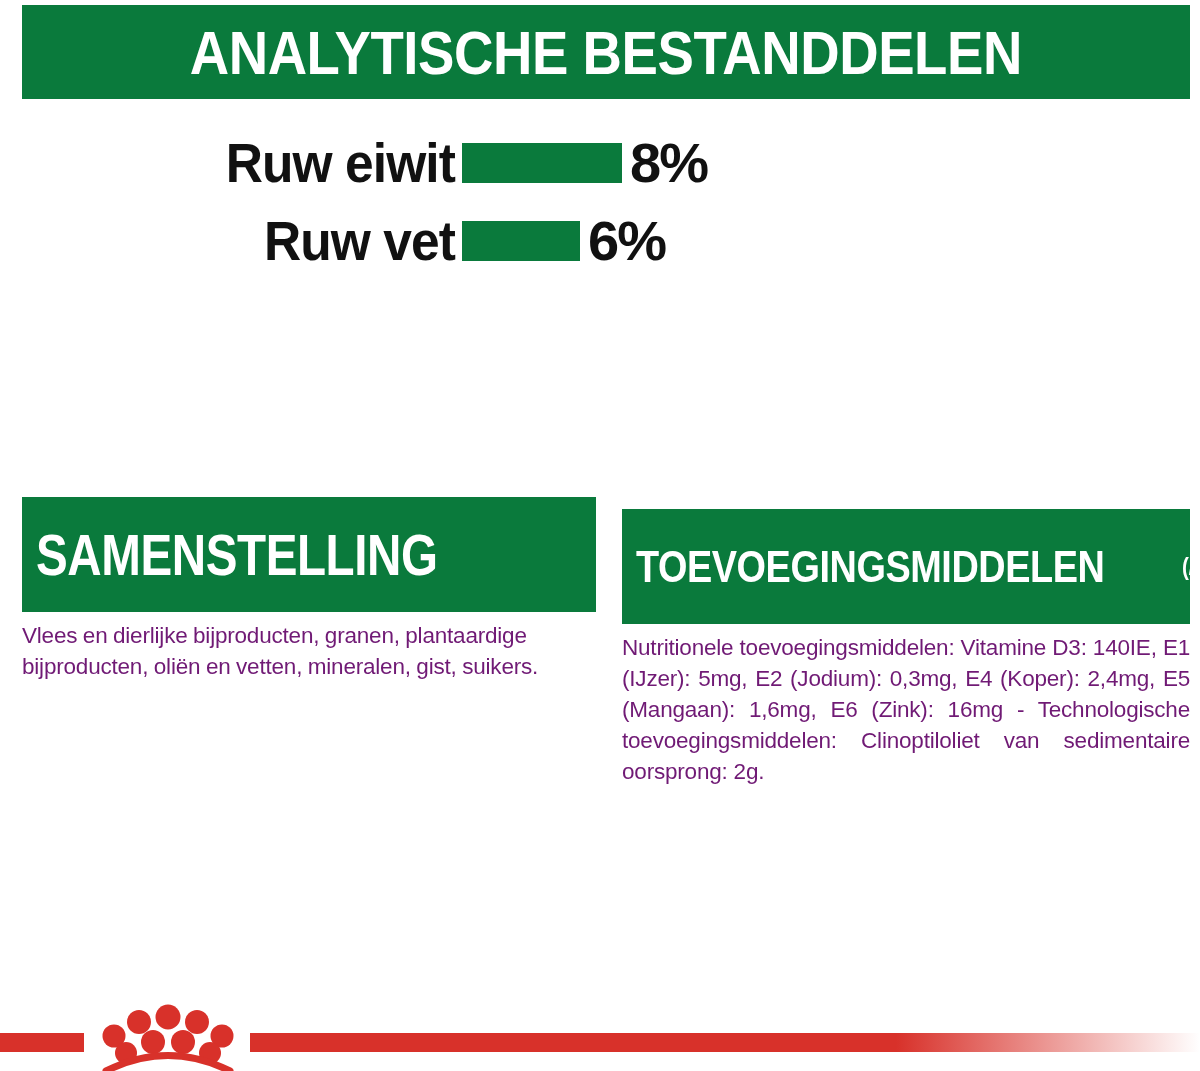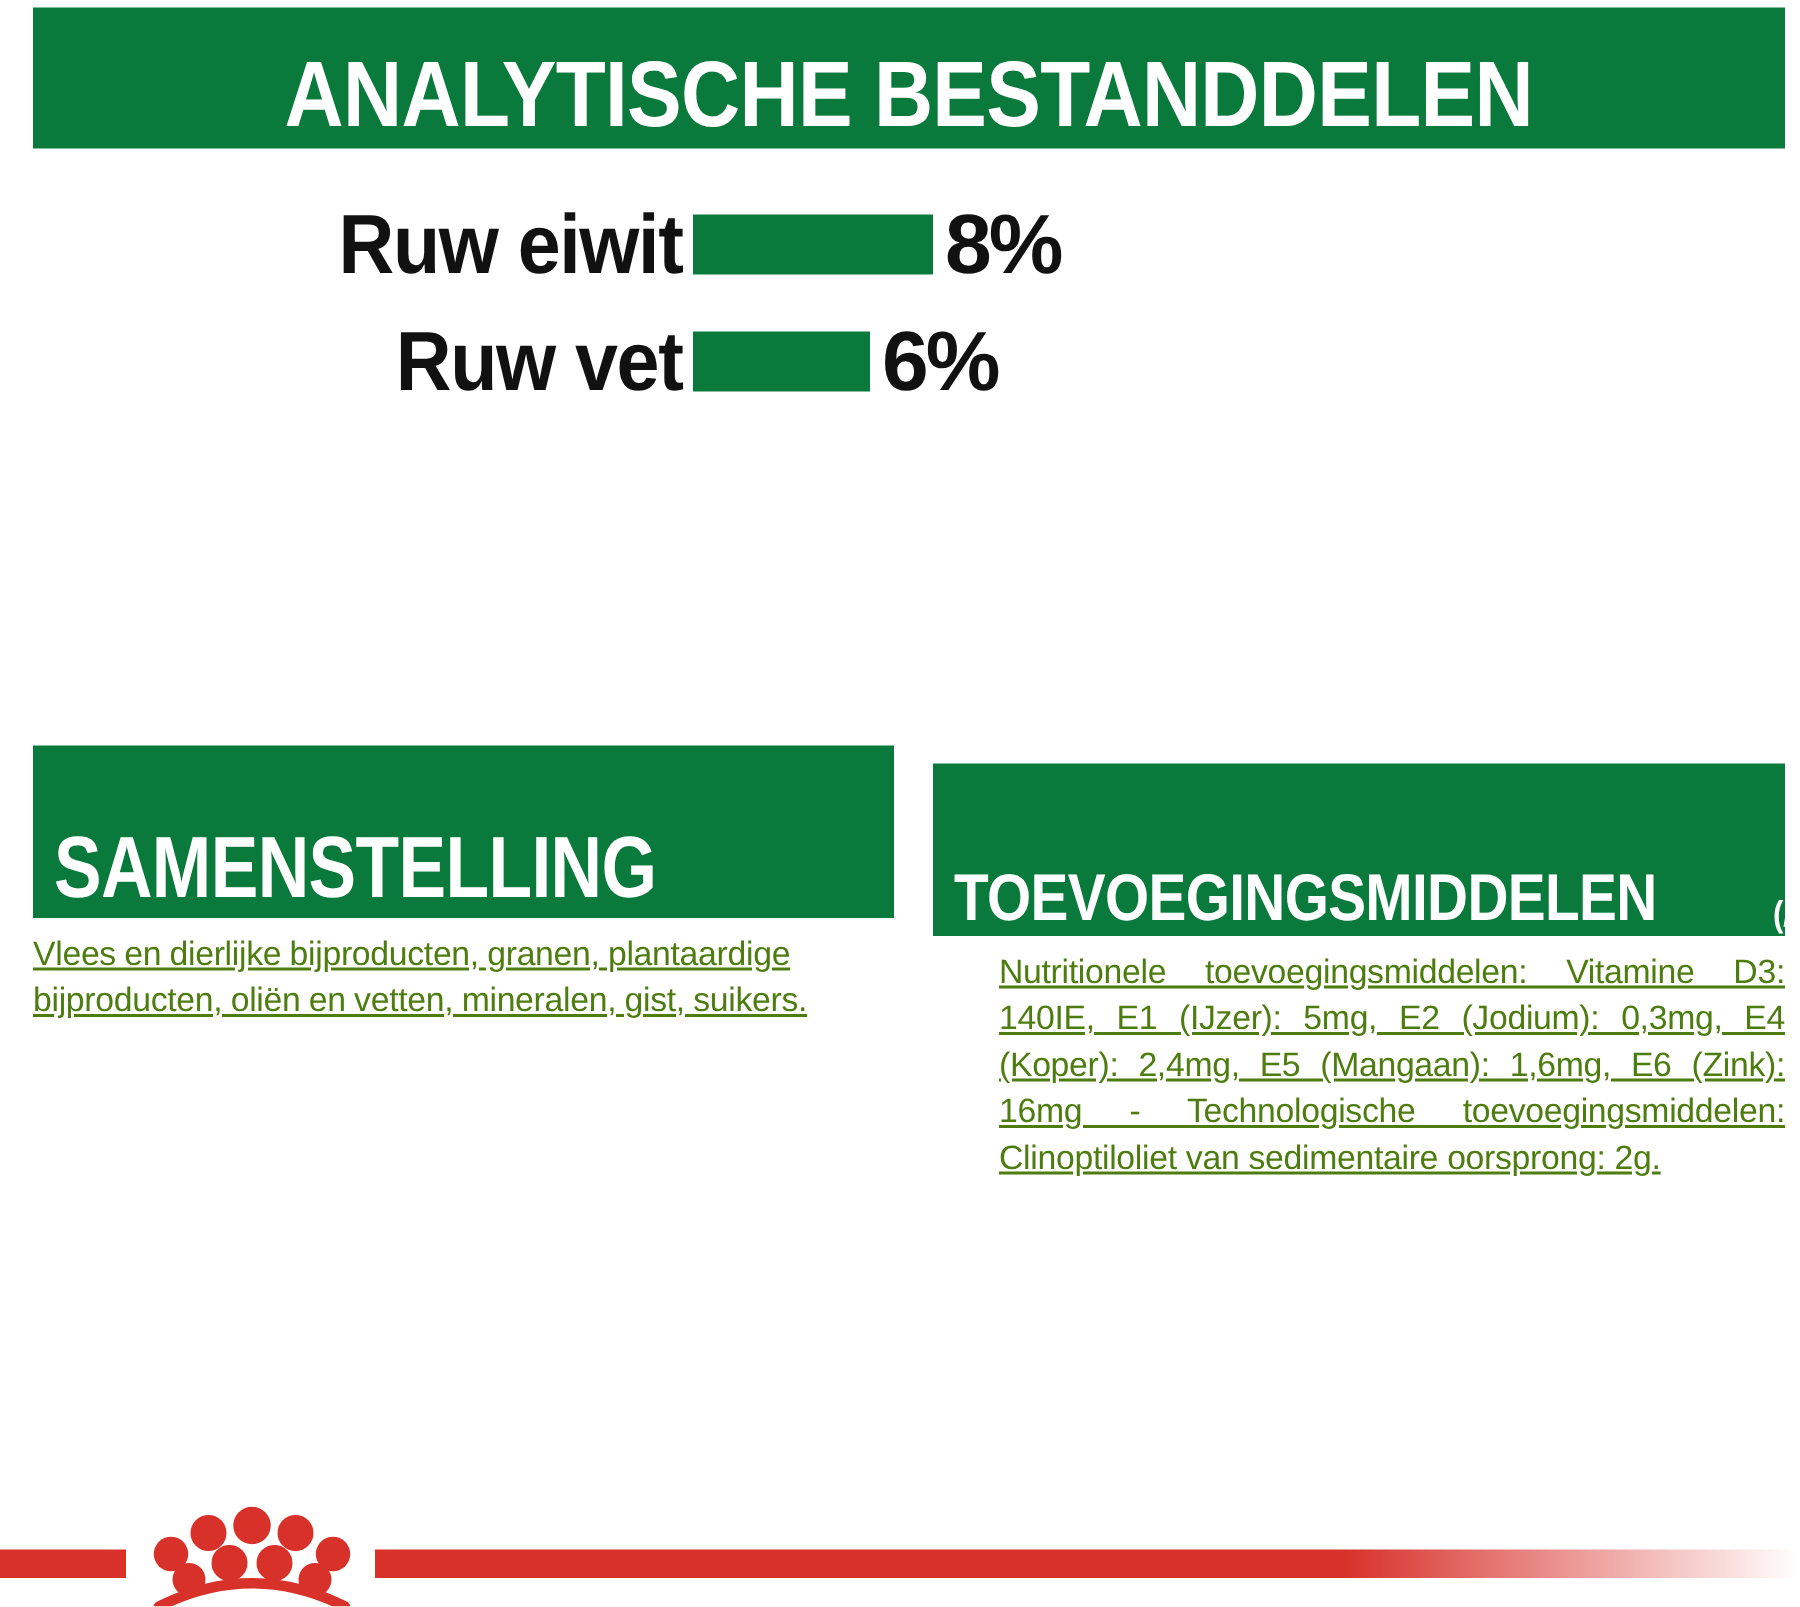--- a/index.html
+++ b/index.html
@@ -12,21 +12,21 @@
     background: #ffffff;
     font-family: "Liberation Sans", sans-serif;
     position: relative;
     overflow: hidden;
   }
 
   
   .banner {
     background: #0a7a3c;
     display: flex;
-    align-items: flex-end;
+    align-items: center;
     box-sizing: border-box;
   }
   .banner-title {
     color: #ffffff;
     font-weight: bold;
     letter-spacing: -0.5px;
     white-space: nowrap;
     transform: scaleX(0.82);
     transform-origin: left center;
   }
@@ -119,31 +119,29 @@
     font-size: 24px;
     transform: scaleX(0.86);
     transform-origin: left center;
     white-space: nowrap;
     margin-left: 1px;
   }
   .body-text {
     margin-top: 8px;
     font-size: 22.5px;
     line-height: 1.38;
-    color: #4d7c0f;
+    color: #701a75;
     letter-spacing: -0.2px;
-    text-decoration: underline;
   }
   #composition-text {
     text-align: left;
     word-spacing: -0.5px;
   }
   #additives-text {
     text-align: justify;
-    margin-left: 44px;
   }
 
   
   #footer-logo {
     position: absolute;
     left: 0;
     top: 1000px;
     width: 1200px;
     height: 71px;
   }

